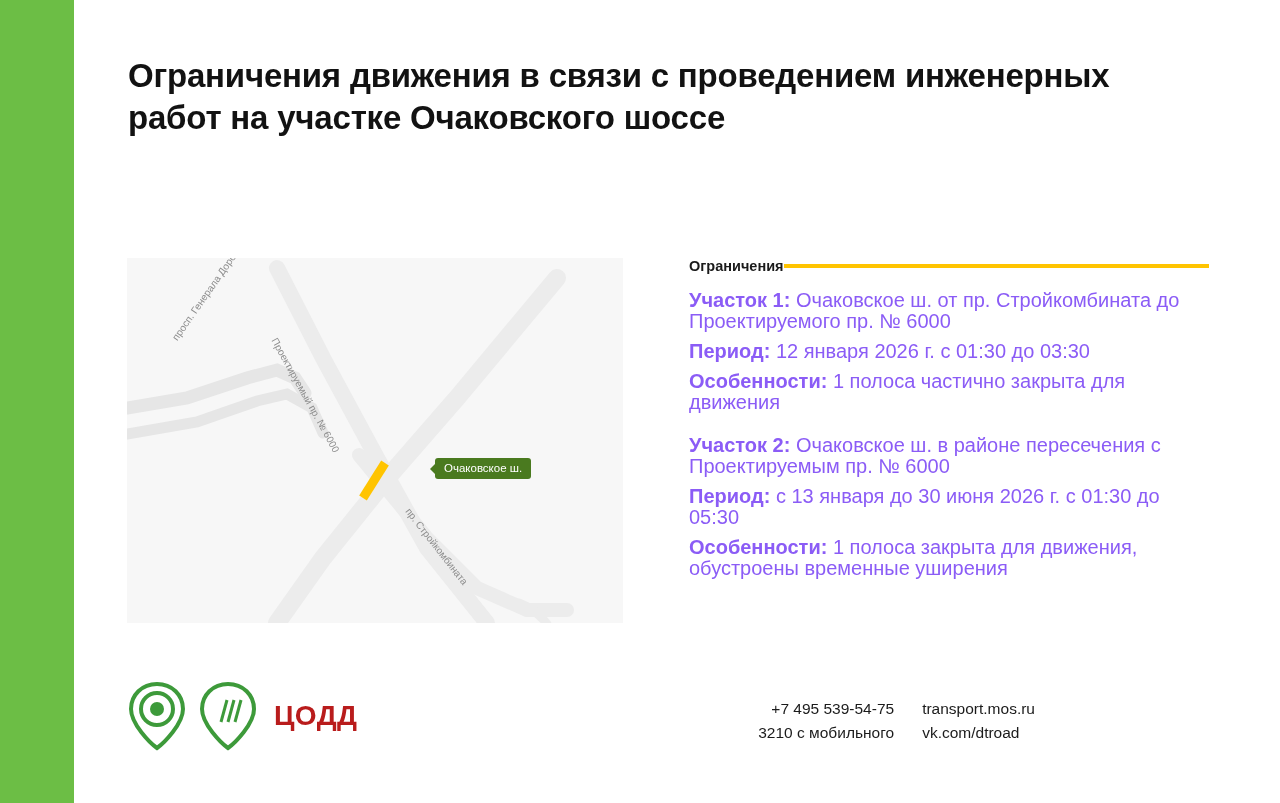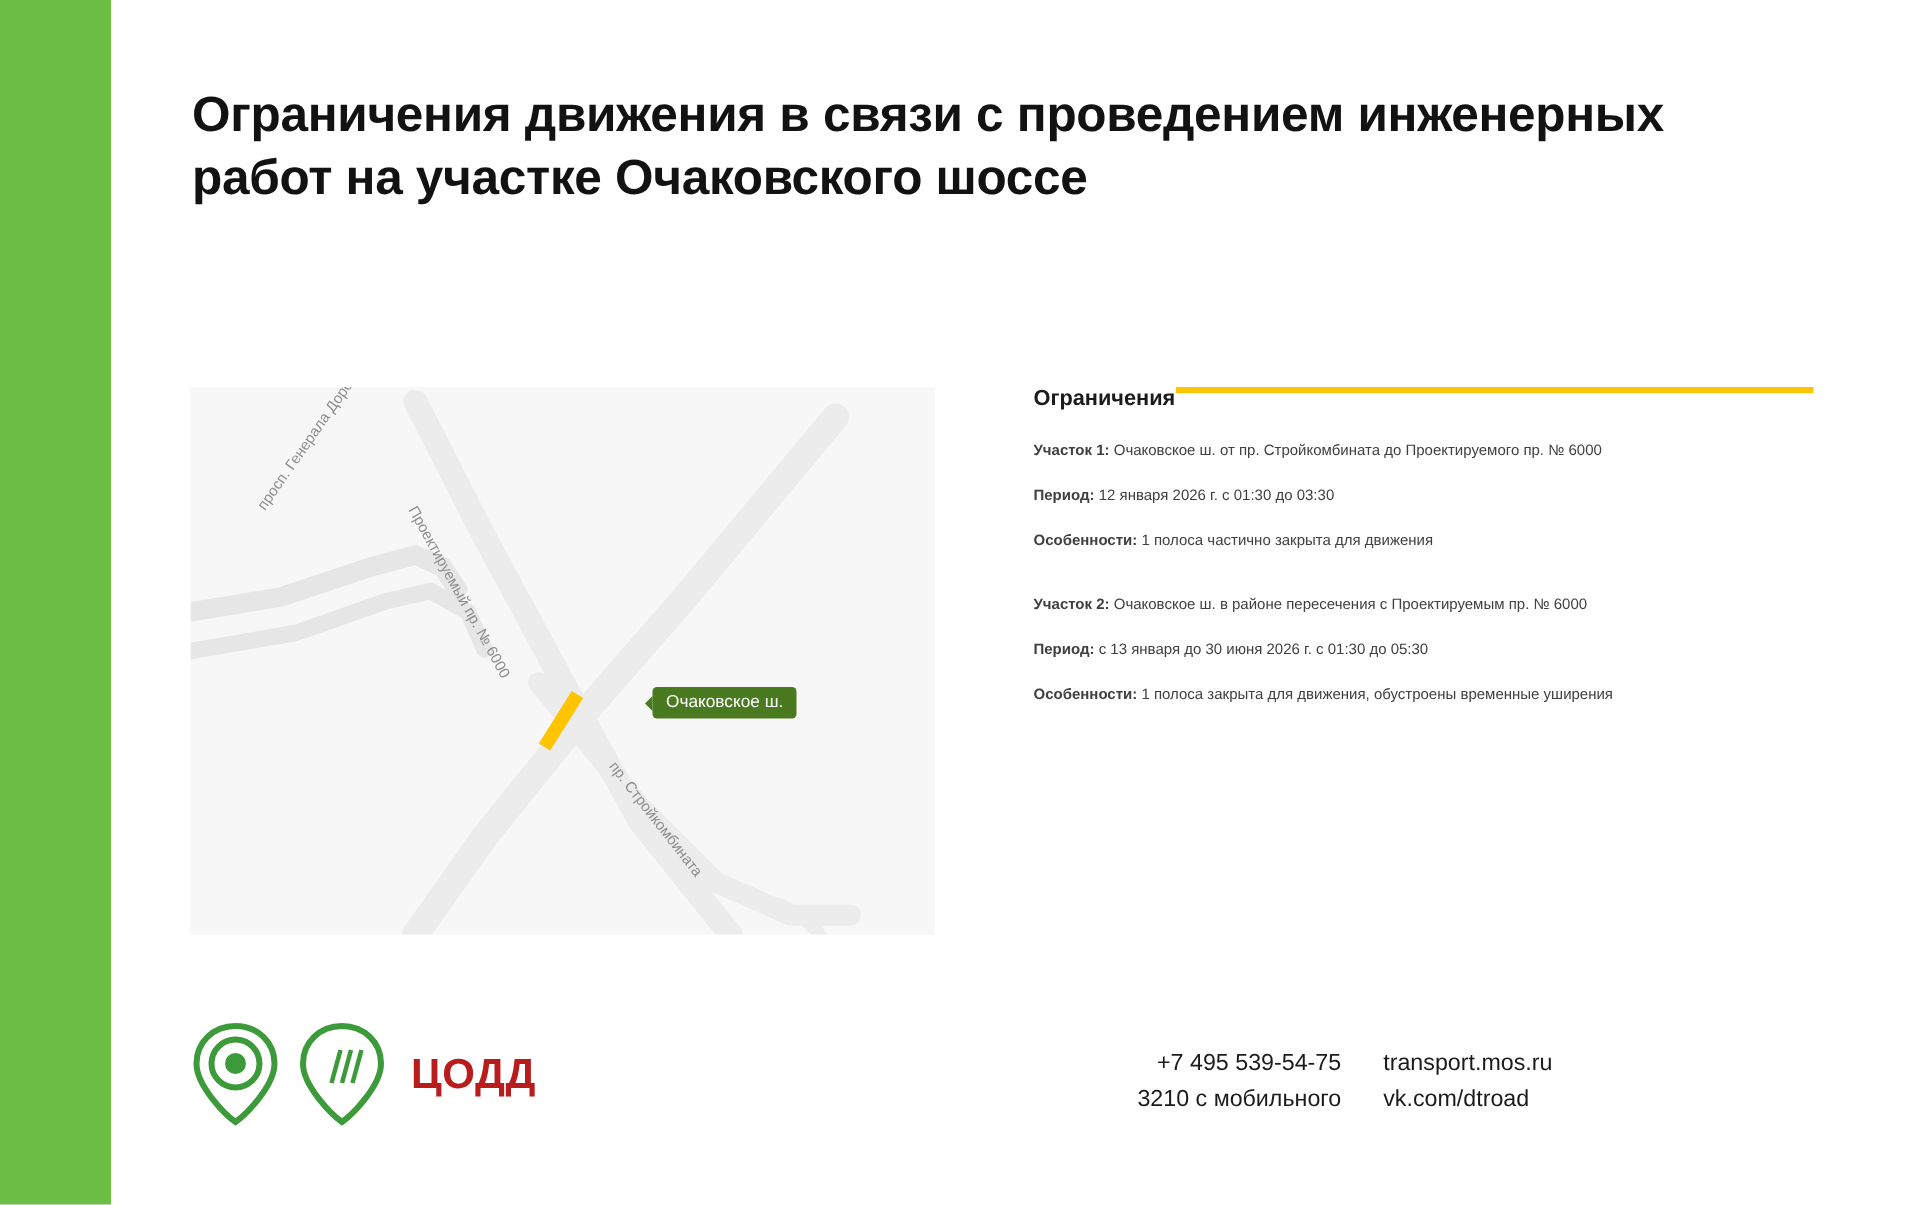--- a/index.html
+++ b/index.html
@@ -85,21 +85,21 @@
 
   
   .info {
     position: absolute;
     left: 615px;
     top: 258px;
     width: 520px;
   }
   .info-head {
     display: flex;
-    align-items: flex-start;
+    align-items: center;
     gap: 0;
     margin-bottom: 16px;
   }
   .info-head-title {
     font-size: 14.5px;
     font-weight: bold;
     color: #1b1b1b;
     white-space: nowrap;
   }
   .info-head-rule {
@@ -107,23 +107,23 @@
     height: 4px;
     background: #ffc400;
   }
   .info-block {
     margin-bottom: 6px;
   }
   .info-block.gap {
     margin-top: 22px;
   }
   .info-line {
-    font-size: 10px;
+    font-size: 20px;
     line-height: 21px;
-    color: #404040;
+    color: #8b5cf6;
     margin: 0 0 9px 0;
   }
   .info-line b {
     font-weight: bold;
   }
 
   
   .footer-logo {
     position: absolute;
     left: 52px;

